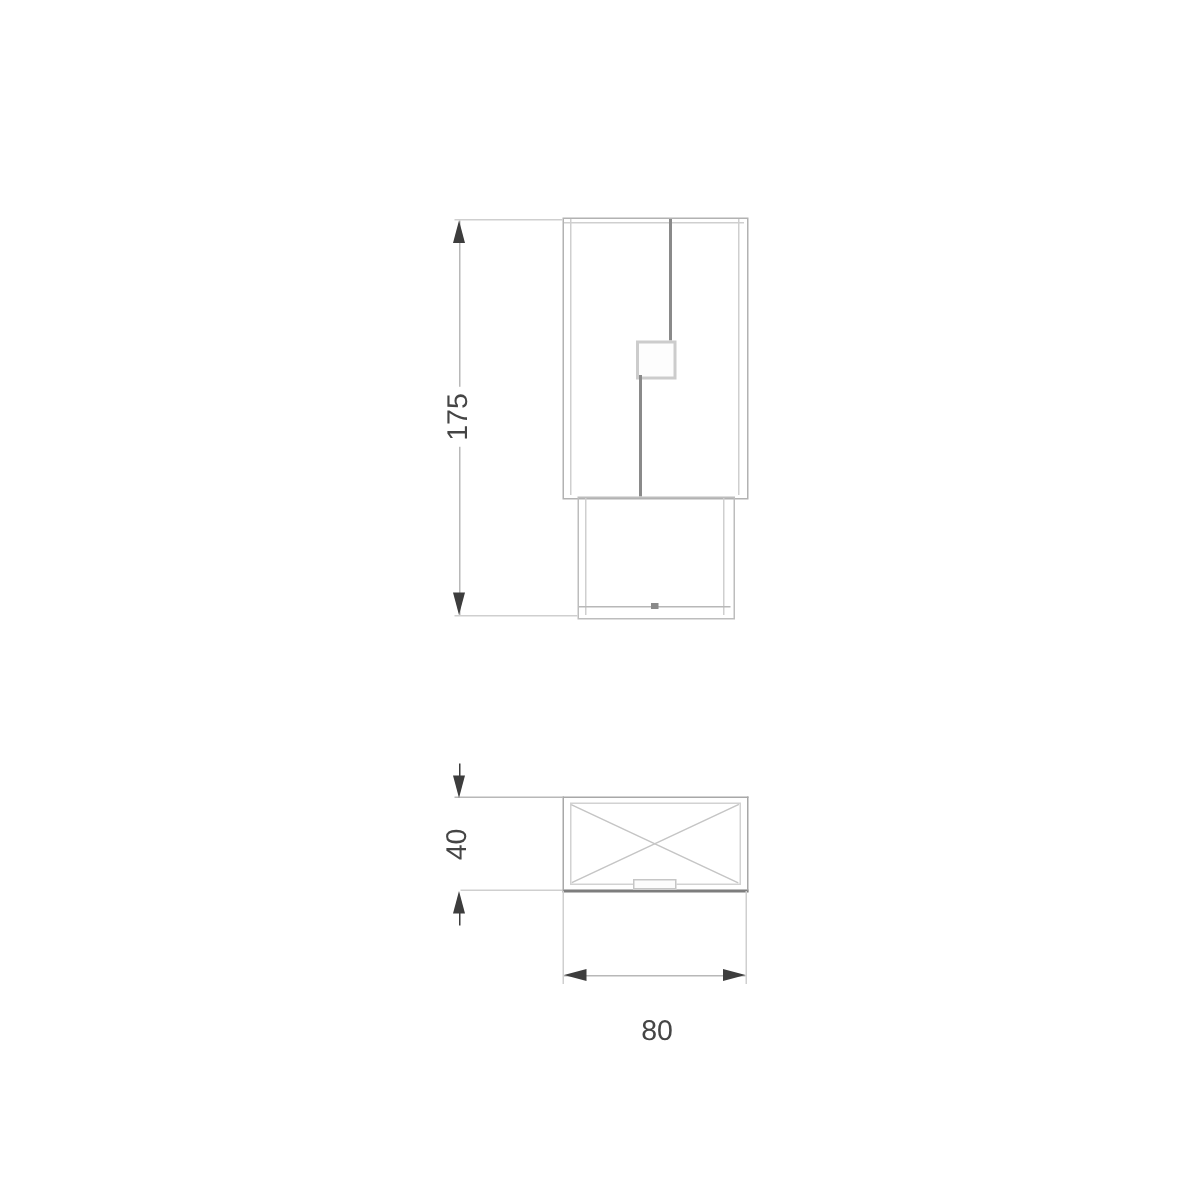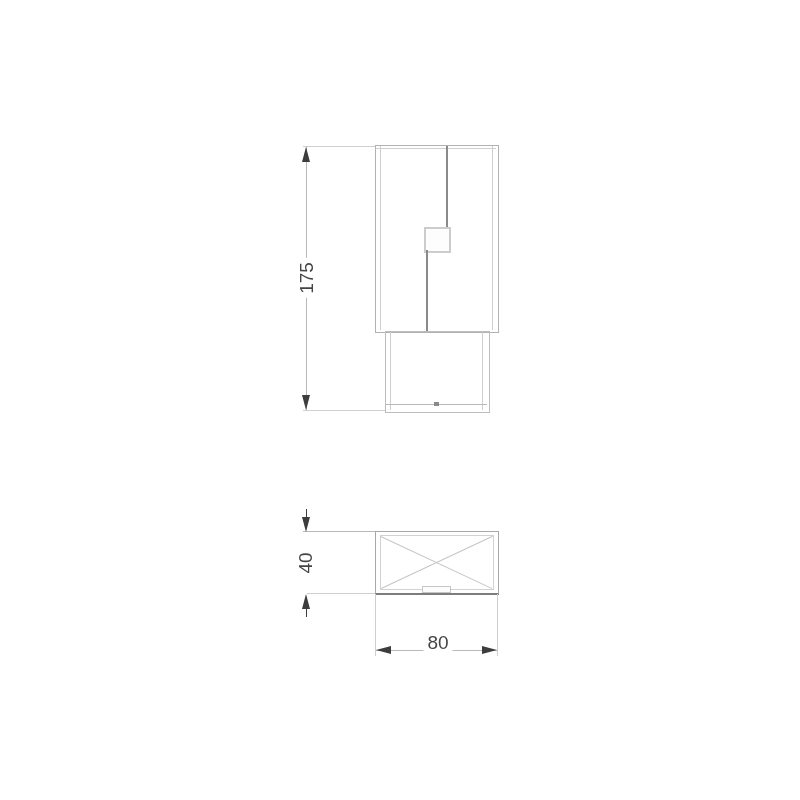--- a/index.html
+++ b/index.html
@@ -99,16 +99,16 @@
     <div class="ln-dark" style="left:306px; top:608px; width:1px; height:9px; background:#3d3d3d;"></div>
     <div class="dim-label vertical" style="left:305px; top:563px;">40</div>
   </div>
 
   <div>
     <div class="ln-light" style="left:375px; top:594px; width:1px; height:62px;"></div>
     <div class="ln-light" style="left:497px; top:594px; width:1px; height:62px;"></div>
     <div class="ln-mid" style="left:376px; top:650px; width:121px; height:1px;"></div>
     <div class="arrow arrow-left" style="left:376px; top:646px;"></div>
     <div class="arrow arrow-right" style="left:482px; top:646px;"></div>
-    <div class="dim-label horizontal" style="left:438px; top:642px;">80</div>
+    <div class="dim-label horizontal" style="left:438px; top:688px;">80</div>
   </div>
 
 </div>
 
 </body></html>

